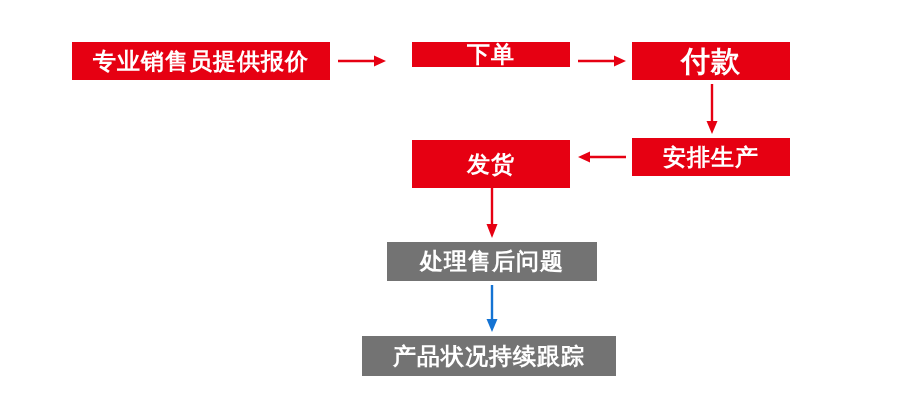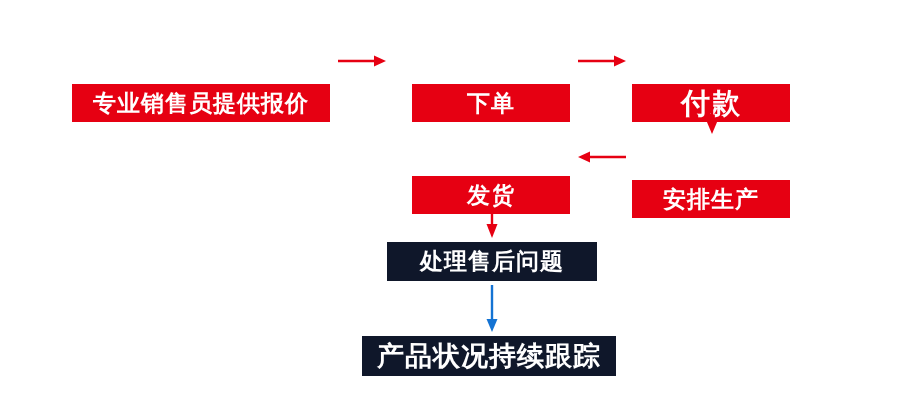--- a/index.html
+++ b/index.html
@@ -22,31 +22,31 @@
     display: flex;
     align-items: center;
     justify-content: center;
     color: #ffffff;
     font-weight: 700;
     letter-spacing: 1px;
     line-height: 1;
     box-sizing: border-box;
     white-space: nowrap;
   }
-  .node-red  { background: #e60012; margin-top: 42px; }
-  .node-blue { background: #0f172a; }
+  .node-red  { background: #e60012; }
+  .node-blue { background: #737373; }
 
   
   .n-quote    { left: 72px;  top: 42px;  width: 258px; height: 38px; font-size: 23px; }
-  .n-order    { left: 412px; top: 42px;  width: 158px; height: 38px; font-size: 23px; }
+  .n-order    { left: 412px; top: 42px;  width: 158px; height: 25px; font-size: 23px; }
   .n-pay      { left: 632px; top: 42px;  width: 158px; height: 38px; font-size: 29px; }
   .n-produce  { left: 632px; top: 138px; width: 158px; height: 38px; font-size: 23px; font-family: Liberation Serif, serif; }
-  .n-ship     { left: 412px; top: 134px; width: 158px; height: 38px; font-size: 23px; }
+  .n-ship     { left: 412px; top: 140px; width: 158px; height: 48px; font-size: 23px; }
   .n-after    { left: 387px; top: 242px; width: 210px; height: 39px; font-size: 23px; }
-  .n-track    { left: 362px; top: 336px; width: 254px; height: 40px; font-size: 27px; }
+  .n-track    { left: 362px; top: 336px; width: 254px; height: 40px; font-size: 23px; }
 
   
   .arrow { position: absolute; }
   .arrow svg { display: block; overflow: visible; }
 
   .a-quote-order { left: 338px; top: 51px;  width: 48px; height: 20px; }
   .a-order-pay   { left: 578px; top: 51px;  width: 48px; height: 20px; }
   .a-pay-produce { left: 702px; top: 84px;  width: 20px; height: 50px; }
   .a-produce-ship{ left: 578px; top: 147px; width: 48px; height: 20px; }
   .a-ship-after  { left: 482px; top: 182px; width: 20px; height: 56px; }

